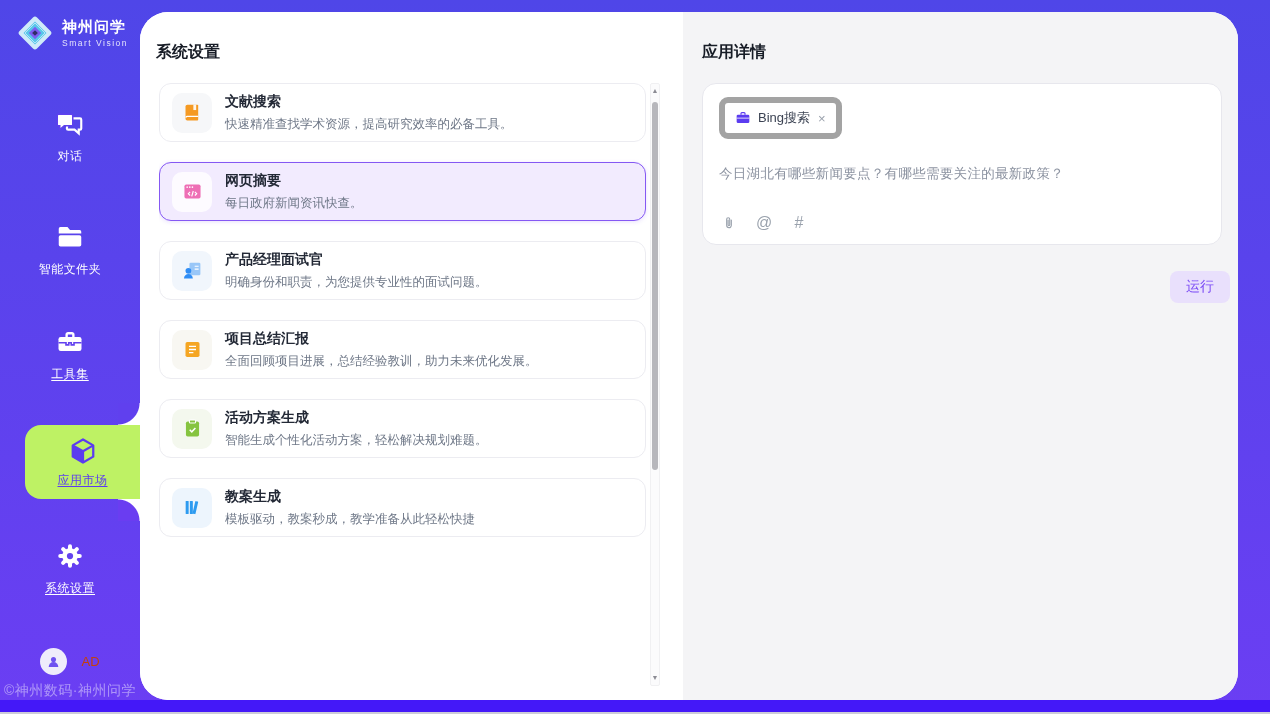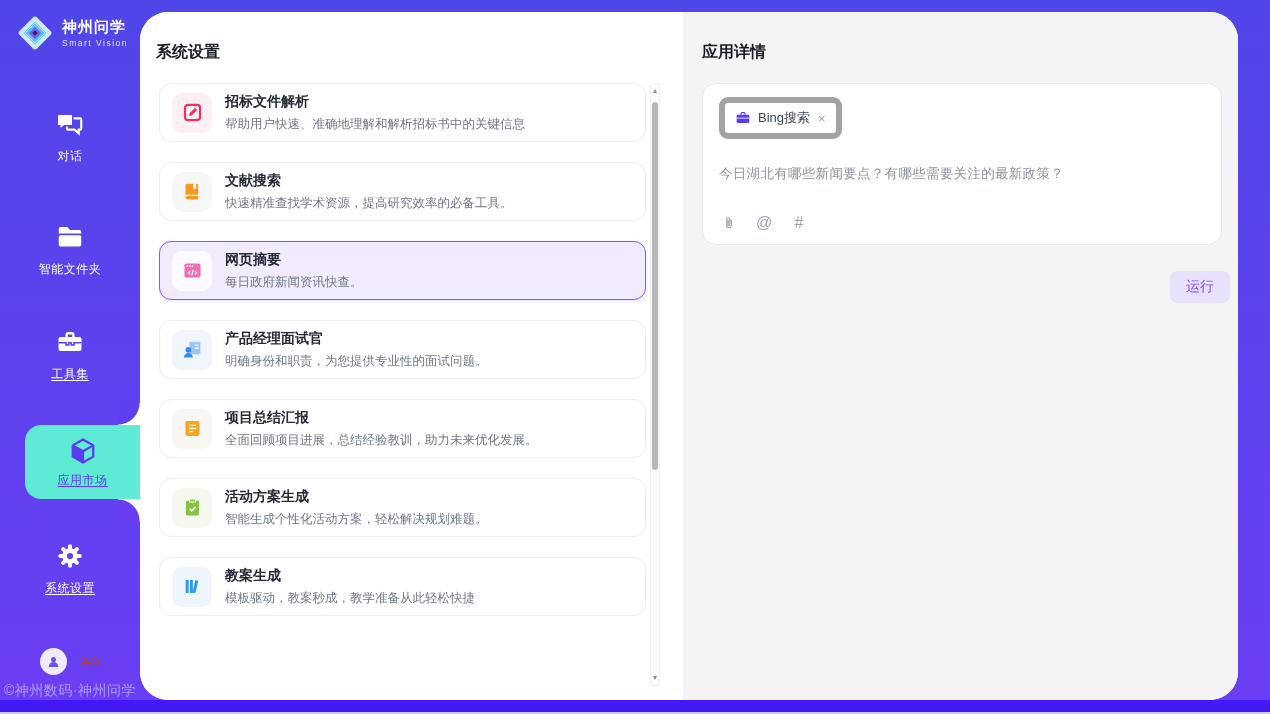--- a/index.html
+++ b/index.html
@@ -17,21 +17,21 @@
   .logo{position:absolute;top:14px;left:16px;display:flex;align-items:center;gap:8px;}
   .logo svg{width:38px;height:38px;}
   .brand-name{font-size:15px;font-weight:bold;color:#fff;letter-spacing:1px;}
   .brand-sub{font-size:8.5px;color:rgba(255,255,255,.85);letter-spacing:1.5px;margin-top:1px;}
   .nav-item{position:absolute;left:0;width:140px;display:flex;flex-direction:column;align-items:center;gap:9px;cursor:pointer;color:#fff;}
   .nav-pos-0{top:109px;} .nav-pos-1{top:222px;} .nav-pos-2{top:327px;} .nav-pos-3{top:431px;} .nav-pos-4{top:541px;}
   .nav-icon{width:30px;height:30px;display:flex;align-items:center;justify-content:center;}
   .nav-icon svg{width:30px;height:30px;}
   .nav-label{font-size:12px;letter-spacing:.5px;}
   .nav-label.underlined{text-decoration:underline;text-underline-offset:2px;}
-  .nav-item.selected{left:25px;width:115px;background:#5eead4;border-radius:16px 0 0 16px;top:425px;height:74px;justify-content:center;gap:6px;color:#5b3cf0;}
+  .nav-item.selected{left:25px;width:115px;background:#bef264;border-radius:16px 0 0 16px;top:425px;height:74px;justify-content:center;gap:6px;color:#5b3cf0;}
   .nav-item.selected::before{content:"";position:absolute;top:-22px;right:0;width:22px;height:22px;
     background:radial-gradient(circle 22px at 0 0,#6040ee 0,#6040ee 21px,#fff 22px);}
   .nav-item.selected::after{content:"";position:absolute;bottom:-22px;right:0;width:22px;height:22px;
     background:radial-gradient(circle 22px at 0 100%,#6a3df1 0,#6a3df1 21px,#fff 22px);}
   .user-row{position:absolute;left:0;top:648px;width:140px;display:flex;align-items:center;justify-content:center;gap:14px;cursor:pointer;}
   .avatar{width:27px;height:27px;border-radius:50%;background:#efecfb;display:flex;align-items:center;justify-content:center;}
   .avatar svg{width:17px;height:17px;}
   .user-label{color:#c2410c;font-size:13px;}
   .sidebar-footer{position:absolute;left:0;top:682px;width:140px;text-align:center;font-size:14px;color:rgba(255,255,255,.45);letter-spacing:.5px;}
   
@@ -157,32 +157,20 @@
     <span class="user-label">AD</span>
   </div>
   <div class="sidebar-footer">©神州数码·神州问学出品</div>
 </div>
 
 <div class="content">
 
   <section class="list-panel">
     <h2 class="panel-title">系统设置</h2>
     <div class="card-viewport">
-  <div class="card">
-    <span class="card-icon" style="background: rgb(253, 239, 243); color: rgb(229, 54, 95);">
-            <svg viewBox="0 0 24 24">
-              <rect x="3.4" y="3.4" width="17.2" height="17.2" rx="3.4" fill="none" stroke="currentColor" stroke-width="2.6"></rect>
-              <path d="M8 16l1-3.4 5.9-5.9 2.4 2.4-5.9 5.9z" fill="currentColor"></path>
-            </svg>
-          </span>
-    <span class="card-text">
-      <span class="card-title">招标文件解析</span>
-      <span class="card-desc">帮助用户快速、准确地理解和解析招标书中的关键信息</span>
-    </span>
-  </div>
 
   <div class="card">
     <span class="card-icon" style="background: rgb(246, 247, 249); color: rgb(245, 154, 35);">
             <svg viewBox="0 0 24 24" fill="currentColor">
               <path d="M6 3h11.5a1 1 0 0 1 1 1v16a1 1 0 0 1-1 1H6a2 2 0 0 1-2-2V5a2 2 0 0 1 2-2z"></path>
               <path d="M4.3 17.6A2 2 0 0 1 6.2 16.4h12.3" stroke="#fff" stroke-width="1.3" fill="none"></path>
               <rect x="13" y="3" width="3.2" height="6.2" fill="#fff" opacity=".9"></rect>
             </svg>
           </span>
     <span class="card-text">

